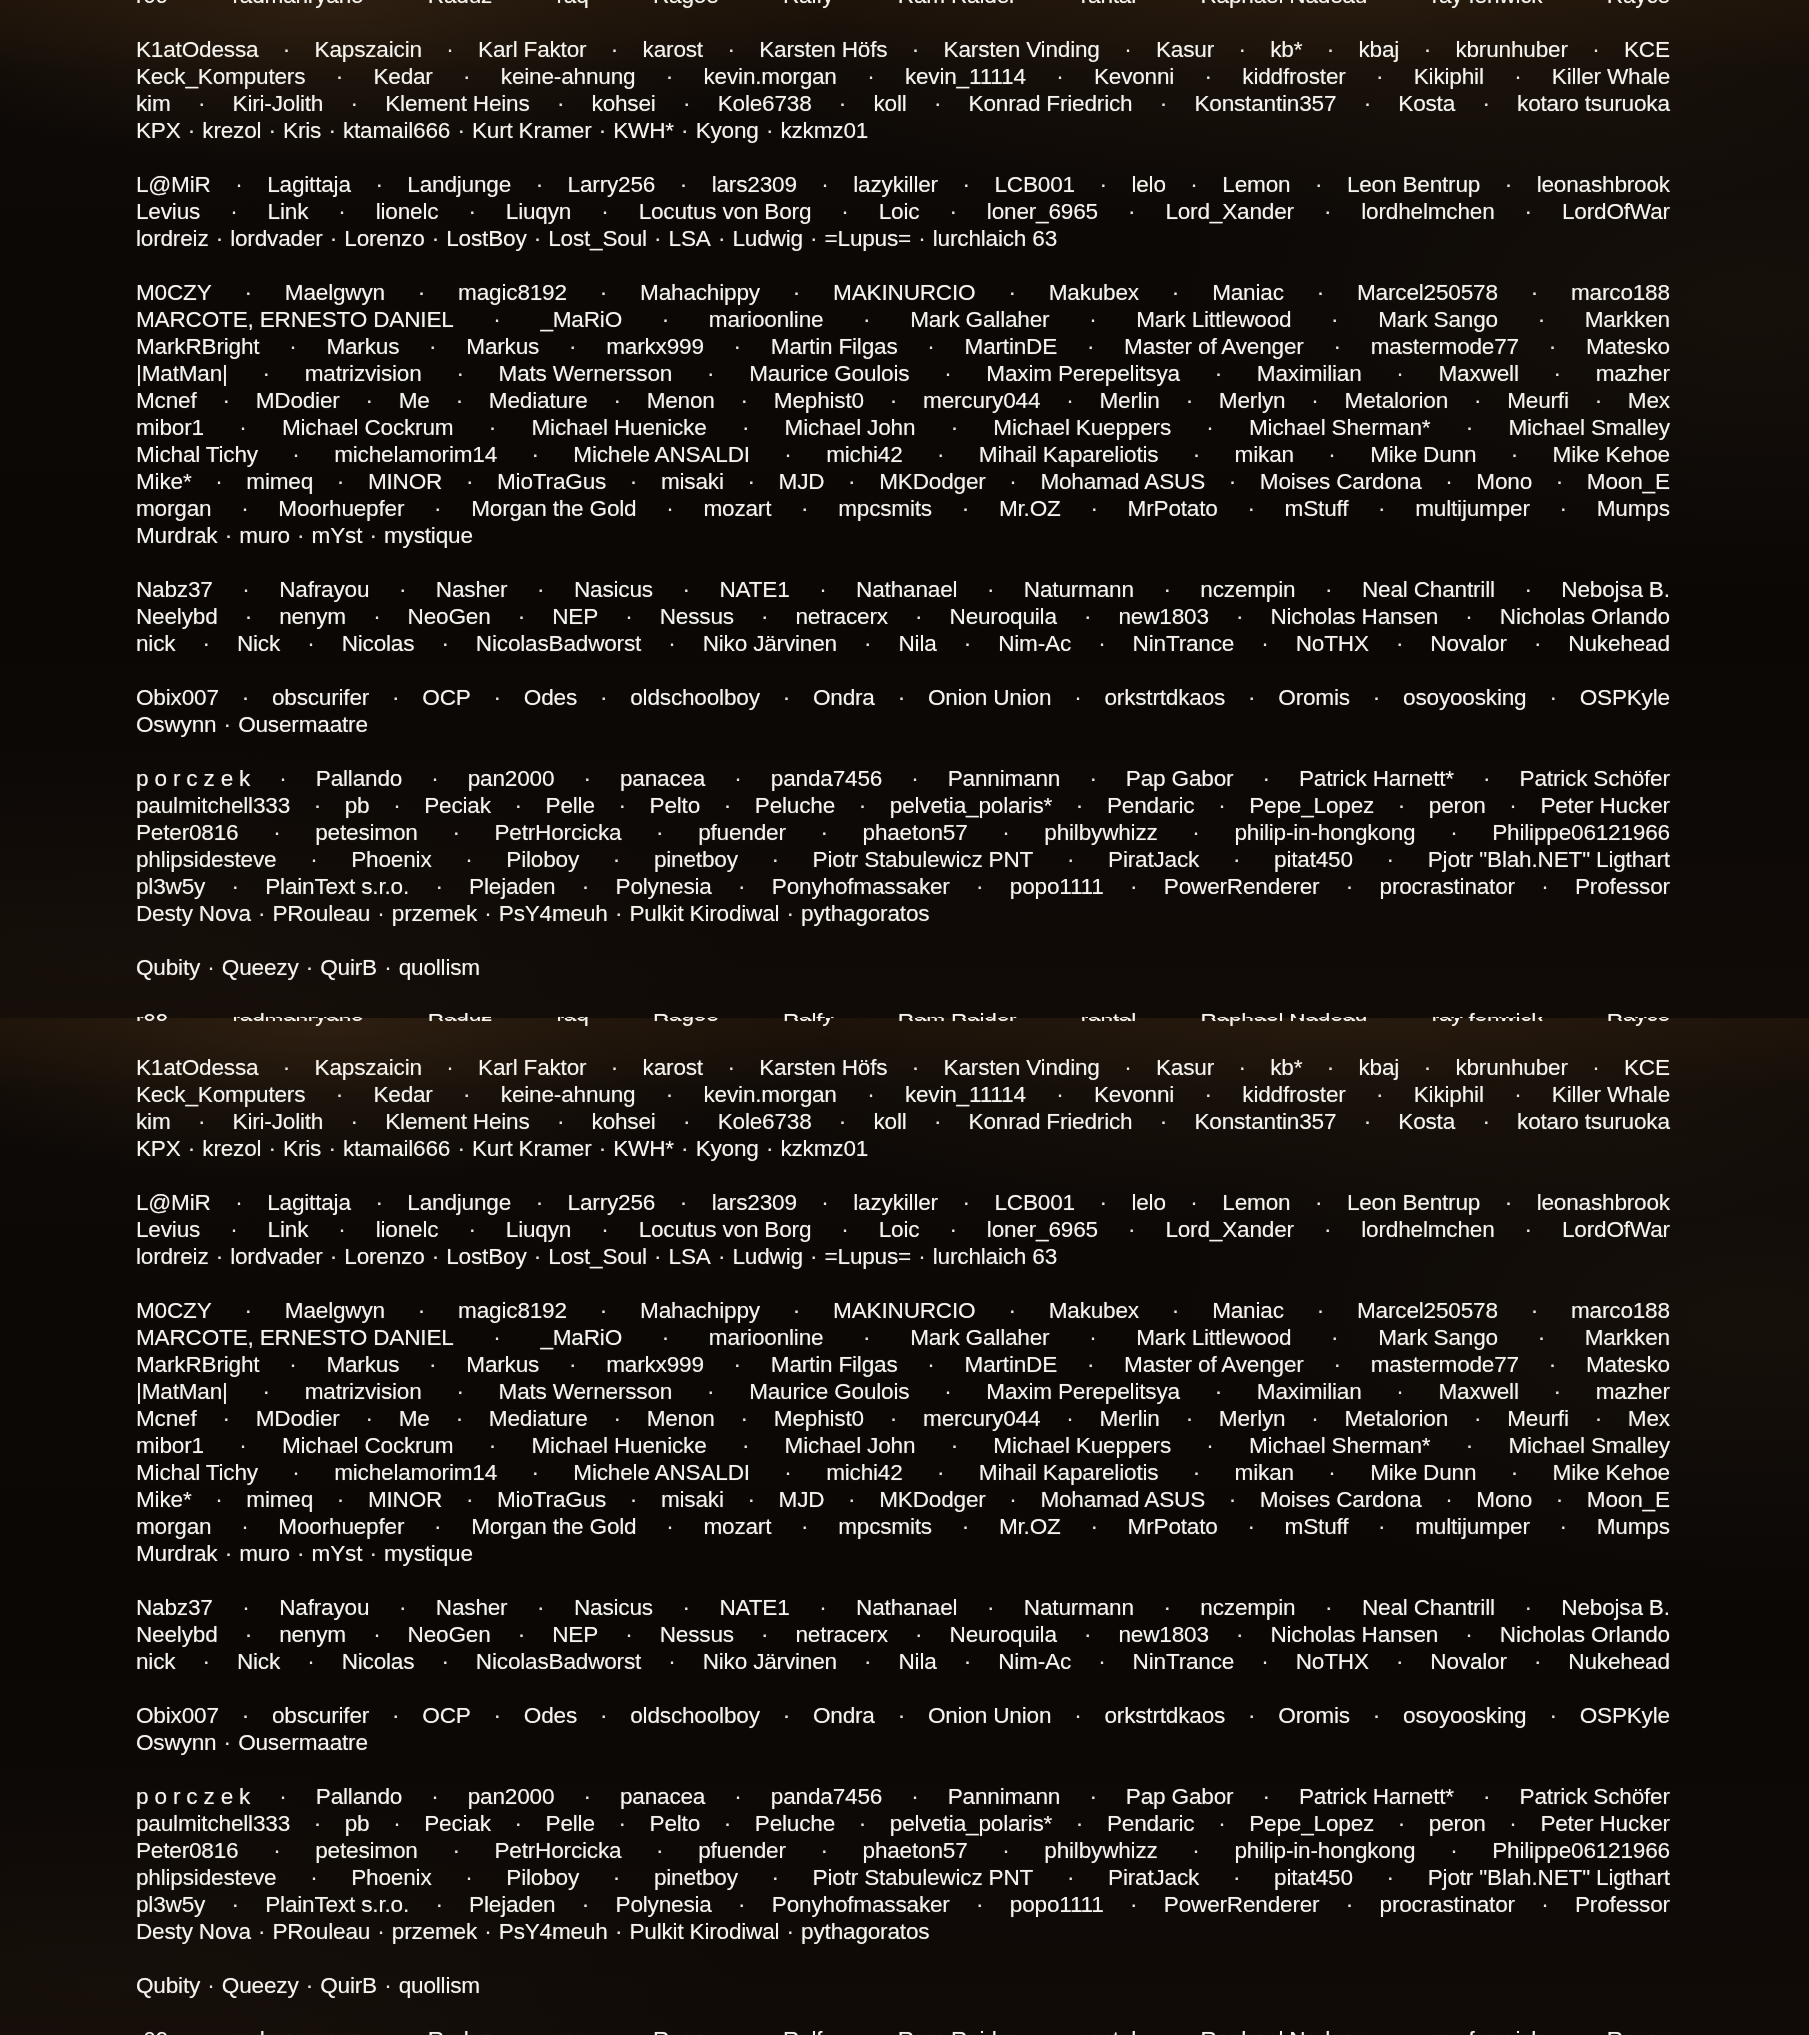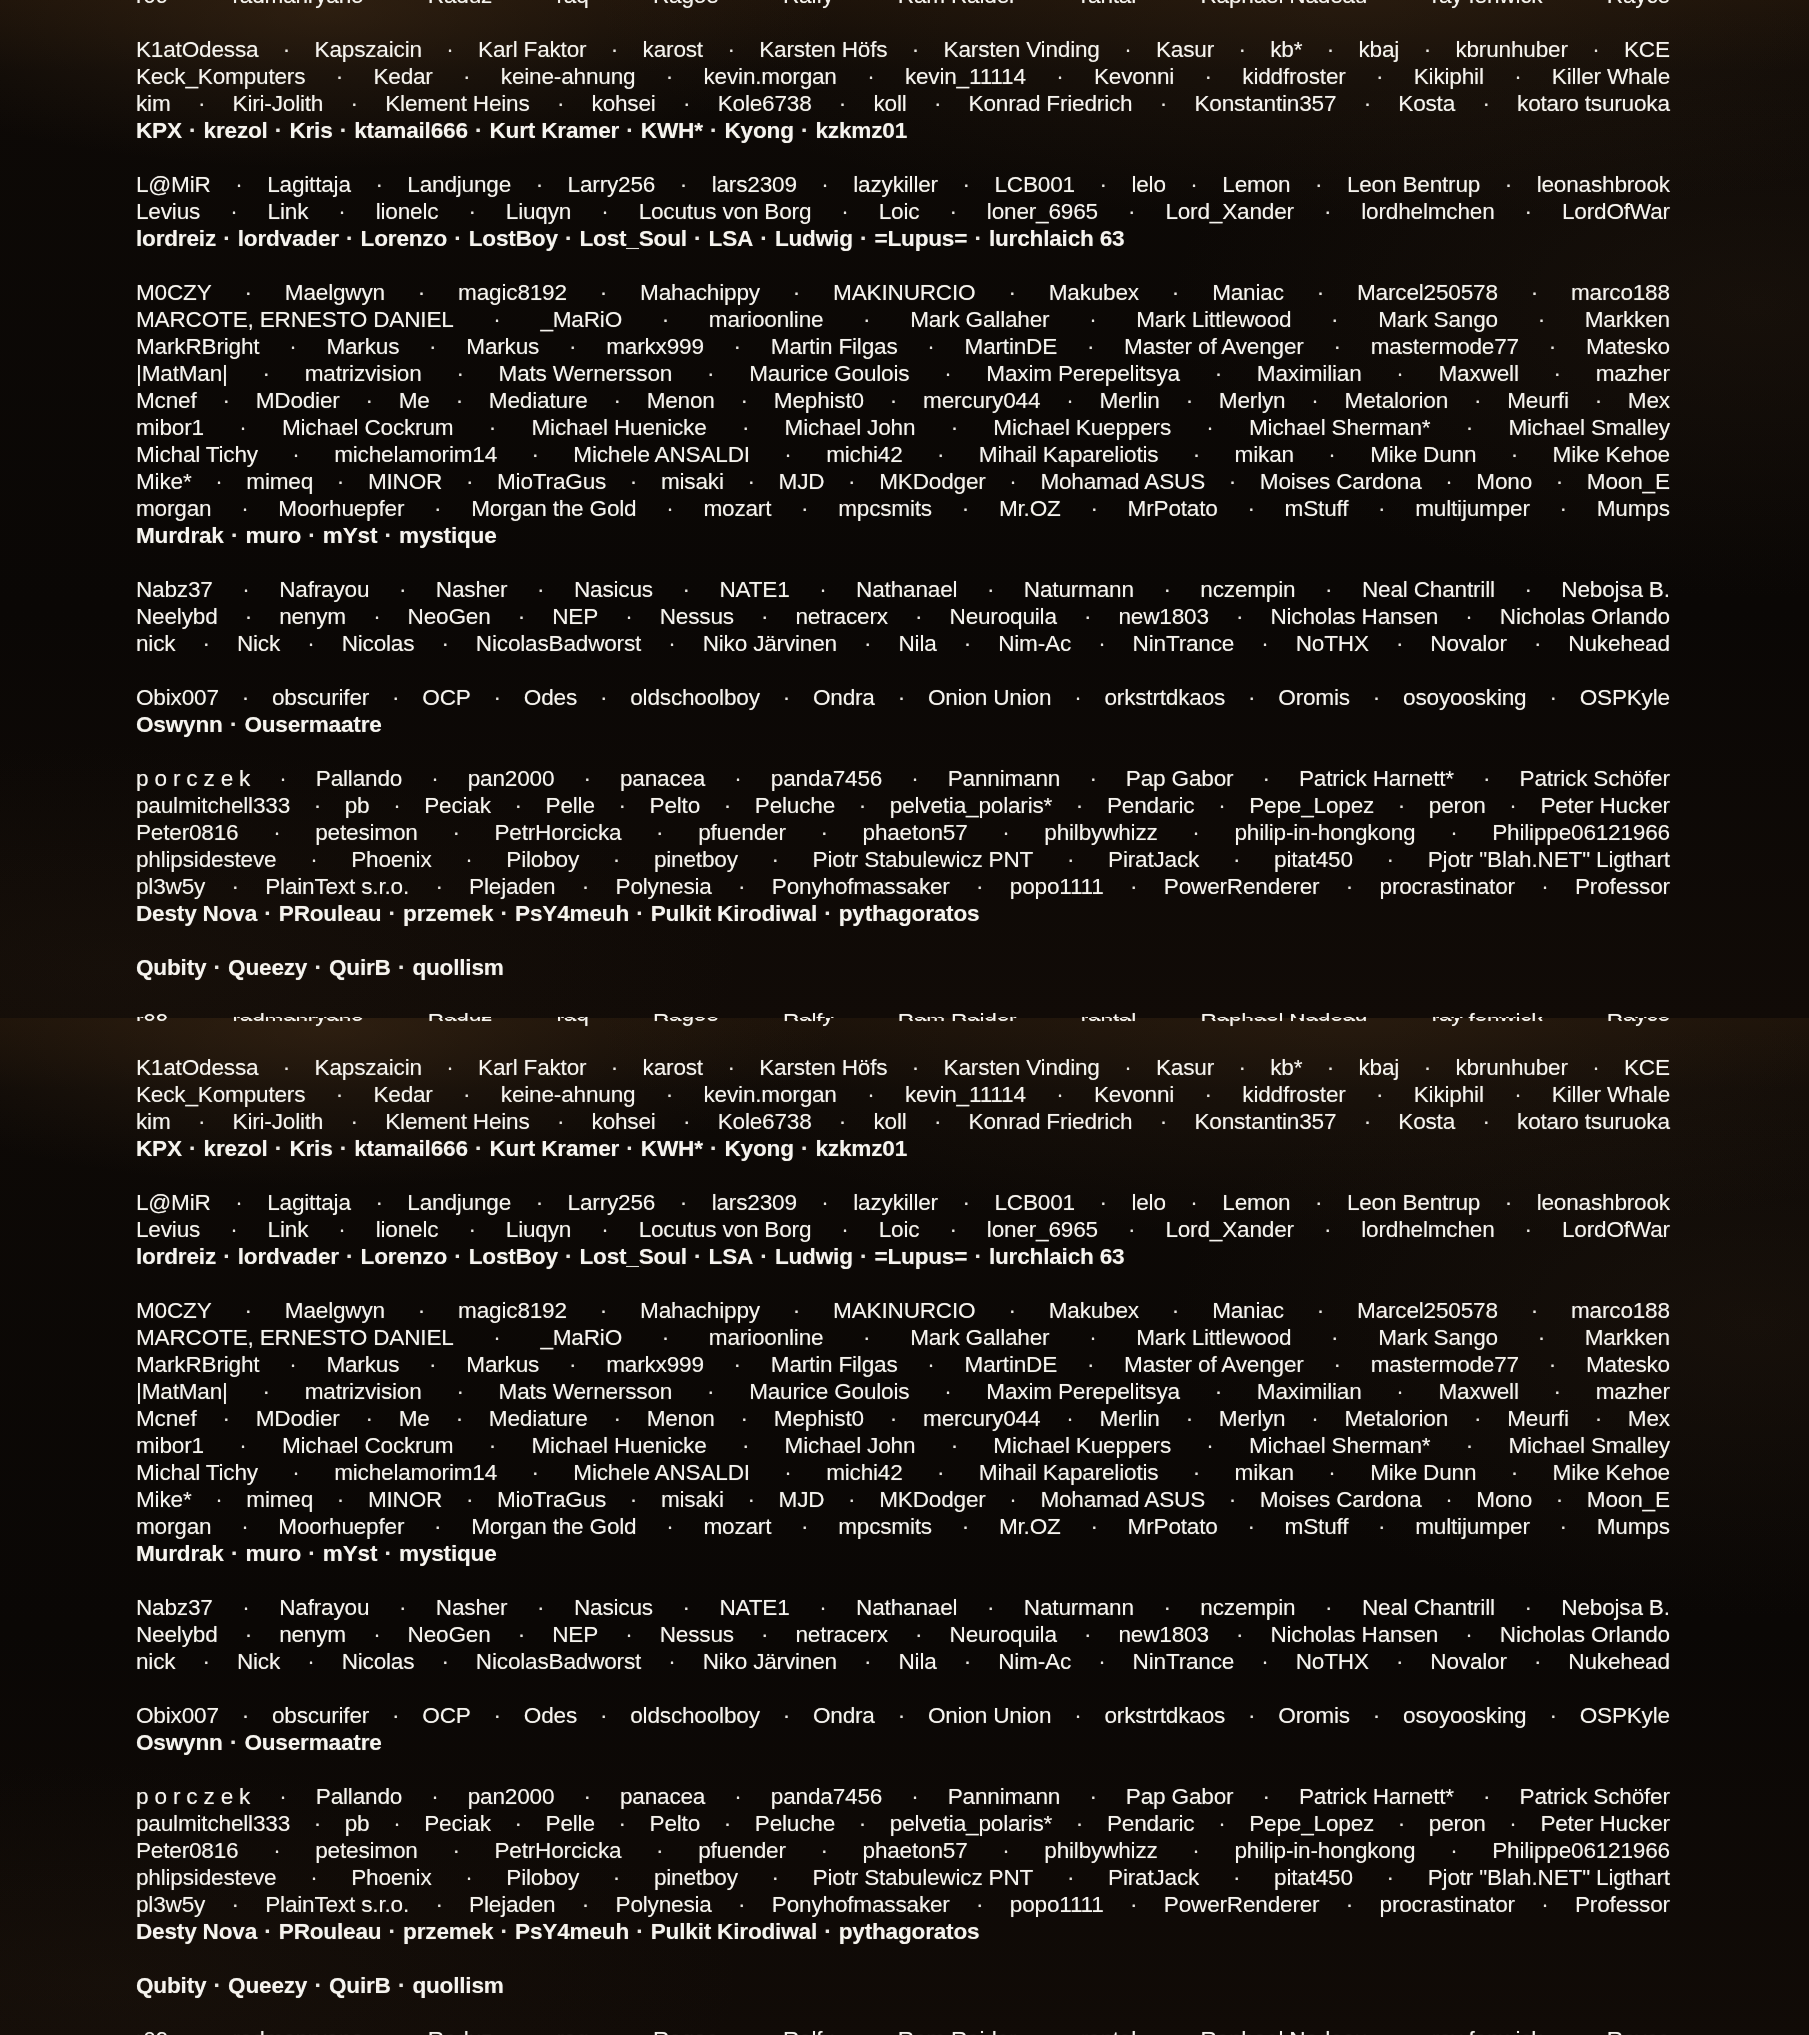--- a/index.html
+++ b/index.html
@@ -30,21 +30,21 @@
   }
   .line {
     display: flex;
     justify-content: space-between;
     align-items: baseline;
     height: 27px;
     line-height: 27px;
     white-space: nowrap;
     overflow: visible;
   }
-  .line.flow { display: block; font-weight: bold; }
+  .line.flow { display: block; }
   .line.flow .sep { margin: 0 7.2px; }
   .sep { flex: 0 0 auto; opacity: 0.95; }
   .name { flex: 0 0 auto; }
   .spacer { height: 27px; }
 </style>
 </head>
 <body>
 
 <div class="copy">
   <div class="credits">

